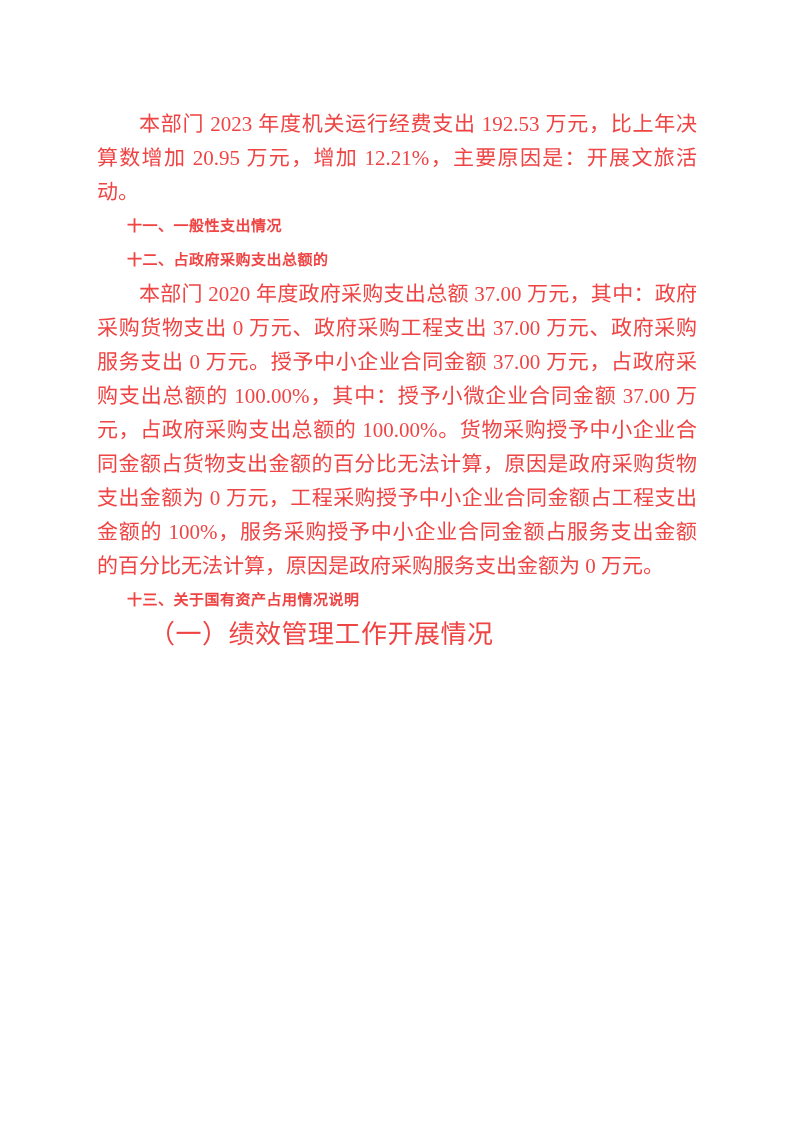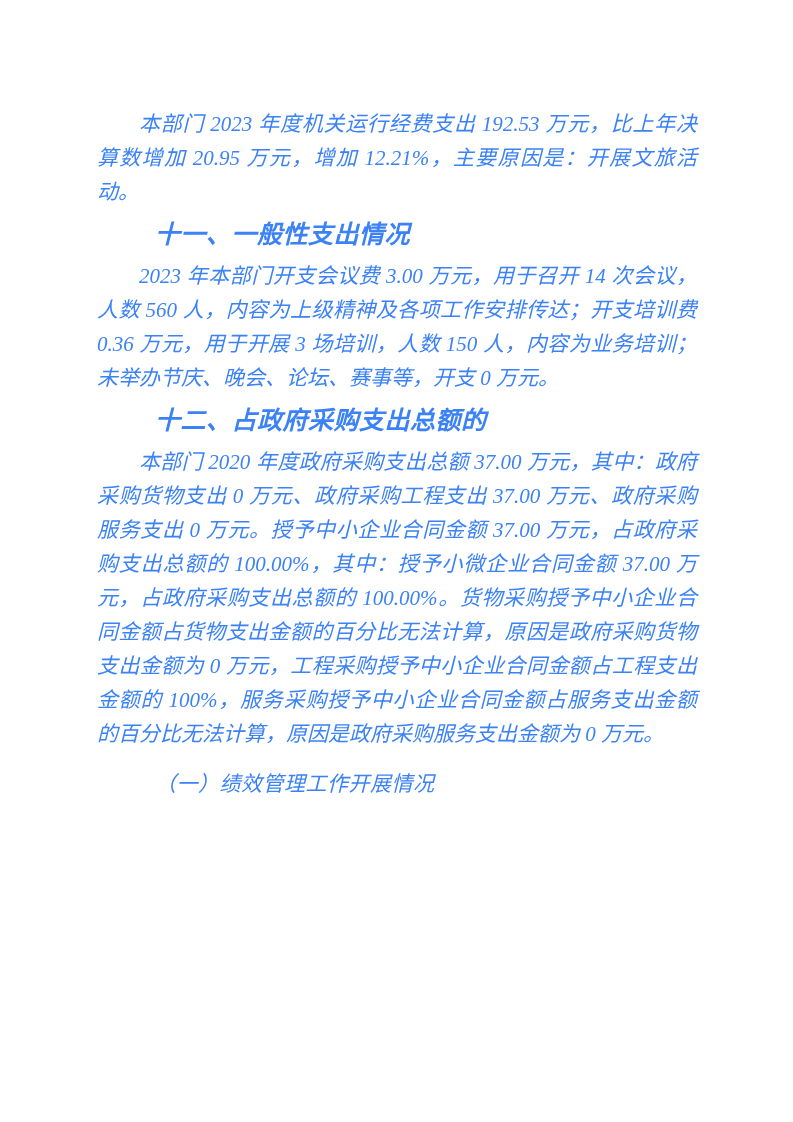--- a/index.html
+++ b/index.html
@@ -9,67 +9,66 @@
   }
   .page {
     position: relative;
     width: 793px;
     height: 1122px;
     box-sizing: border-box;
     margin: 0 auto;
     background: #ffffff;
     padding: 107px 96px 0 97px;
     overflow: hidden;
-    color: #3b82f6;
+    color: #ef4444;
     font-family: "Liberation Serif", "DejaVu Serif", serif;
     font-size: 21px;
     line-height: 34px;
-    font-style: italic;
   }
   .body-para {
     margin: 0;
     padding: 0;
     text-align: justify;
     text-indent: 2em;
     word-break: break-all;
   }
   .section-heading {
-    margin: 8px;
+    margin: 0;
     padding: 0;
     font-family: "Liberation Sans", "DejaVu Sans", sans-serif;
     font-weight: 700;
-    font-size: 25px;
+    font-size: 15px;
     line-height: 34px;
     text-indent: 2em;
     letter-spacing: 0.5px;
   }
   .sub-heading {
-    margin: 16px;
+    margin: 0;
     padding: 0;
     font-family: "Liberation Sans", "DejaVu Sans", sans-serif;
     font-weight: 500;
-    font-size: 21px;
+    font-size: 26px;
     line-height: 34px;
     text-indent: 2em;
     letter-spacing: 0.5px;
   }
 </style>
 </head>
 <body>
 
 <div class="page">
 
   <p class="body-para">本部门 2023 年度机关运行经费支出 192.53 万元，比上年决算数增加 20.95 万元，增加 12.21%，主要原因是：开展文旅活动。</p>
 
   <h2 class="section-heading">十一、一般性支出情况</h2>
 
-  <p class="body-para">2023 年本部门开支会议费 3.00 万元，用于召开 14 次会议，人数 560 人，内容为上级精神及各项工作安排传达；开支培训费 0.36 万元，用于开展 3 场培训，人数 150 人，内容为业务培训；未举办节庆、晚会、论坛、赛事等，开支 0 万元。</p>
 
   <h2 class="section-heading">十二、占政府采购支出总额的</h2>
 
   <p class="body-para">本部门 2020 年度政府采购支出总额 37.00 万元，其中：政府采购货物支出 0 万元、政府采购工程支出 37.00 万元、政府采购服务支出 0 万元。授予中小企业合同金额 37.00 万元，占政府采购支出总额的 100.00%，其中：授予小微企业合同金额 37.00 万元，占政府采购支出总额的 100.00%。货物采购授予中小企业合同金额占货物支出金额的百分比无法计算，原因是政府采购货物支出金额为 0 万元，工程采购授予中小企业合同金额占工程支出金额的 100%，服务采购授予中小企业合同金额占服务支出金额的百分比无法计算，原因是政府采购服务支出金额为 0 万元。</p>
 
+  <h2 class="section-heading">十三、关于国有资产占用情况说明</h2>
 
 
 
   <p class="sub-heading">（一）绩效管理工作开展情况</p>
 
 </div>
 
 </body></html>

